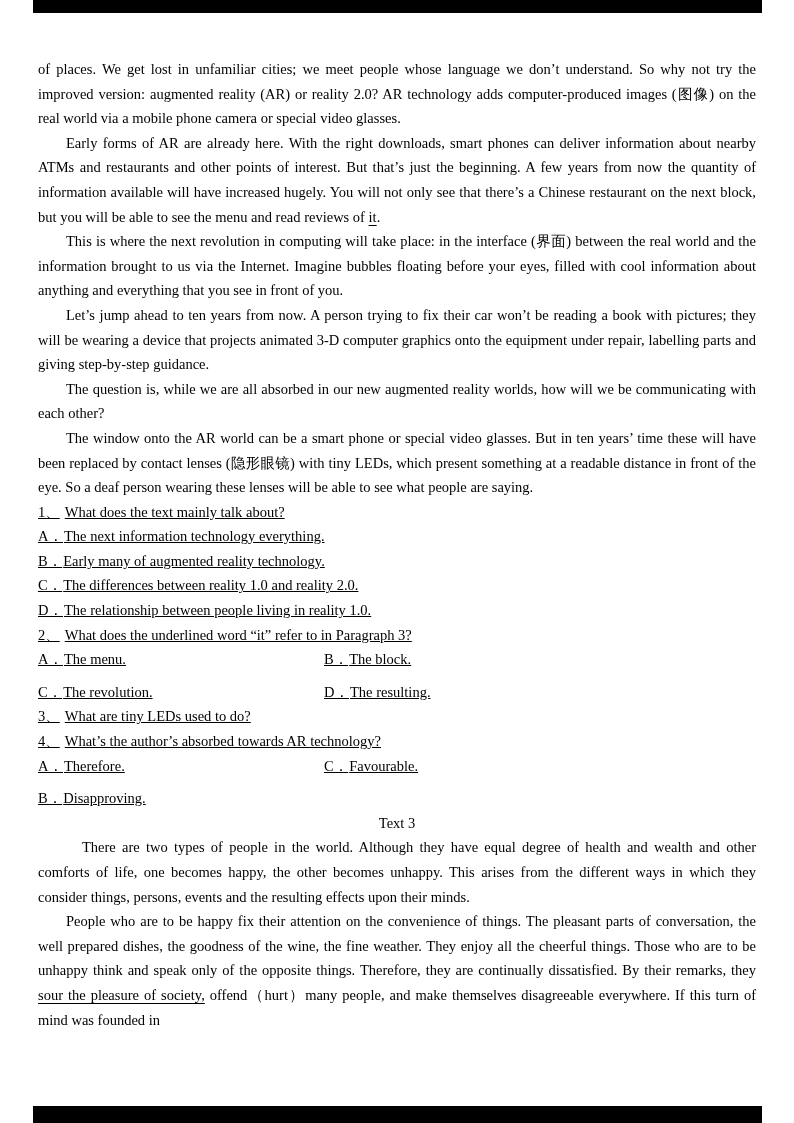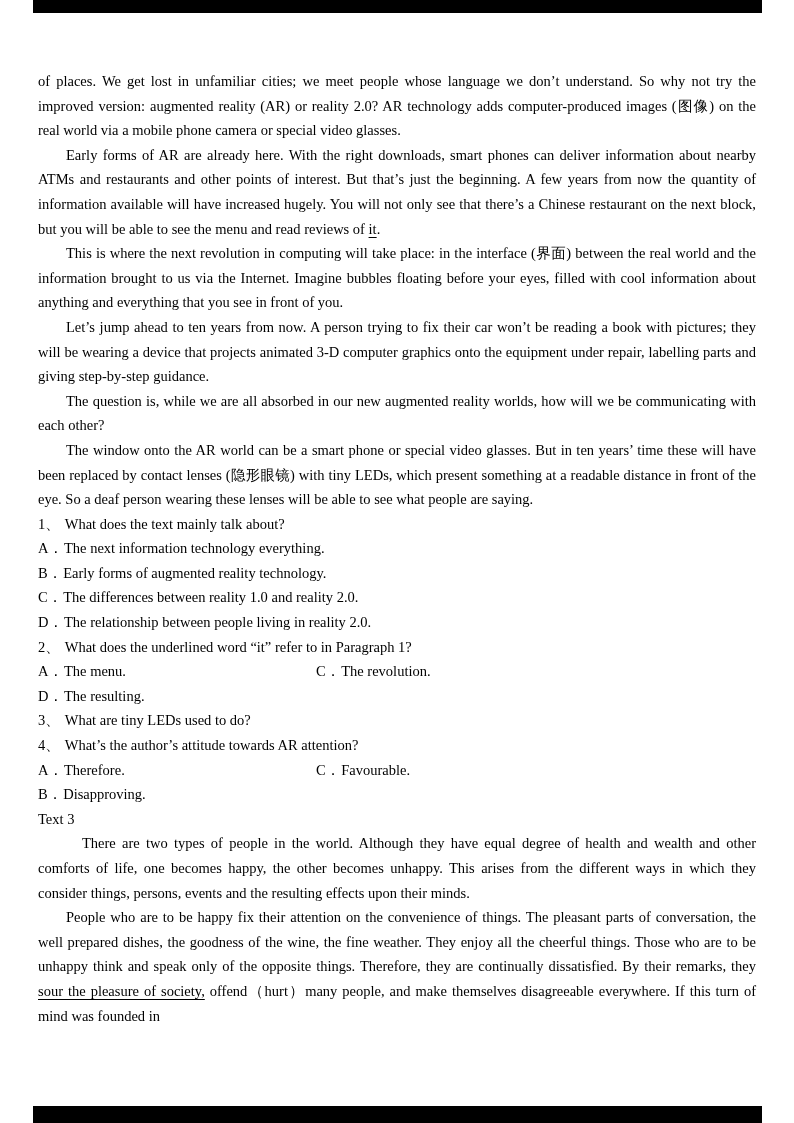--- a/index.html
+++ b/index.html
@@ -7,68 +7,69 @@
   body {
     width: 794px; height: 1123px;
     position: relative; overflow: hidden;
     font-family: "Liberation Serif", "DejaVu Serif", serif;
     font-size: 14.5px; color: #000;
   }
   .page-edge { position: absolute; left: 33px; width: 729px; background: #000; }
   .page-edge.top { top: 0; height: 13px; }
   .page-edge.bottom { bottom: 0; height: 17px; }
   .content {
-    position: absolute; top: 69px; left: 38px; width: 718px;
+    position: absolute; top: 57px; left: 38px; width: 718px;
     line-height: 24.6px;
   }
   p.para { text-align: justify; }
   p.para.indent { text-indent: 28px; }
   p.para.indent-lg { text-indent: 44px; }
   .u { text-decoration: underline; text-decoration-thickness: 1px; text-underline-offset: 3px; }
-  .center-line { }
-  .question .stem, .question .option { text-align: left; }
+  .center-line { text-align: center; }
+  .question .stem, .question .option { text-align: left; text-decoration: underline; }
   .qnum { margin-right: 5px; }
   .opt-label { margin-right: 1px; }
   .options.cols-1 { display: block; }
-  .options.cols-2 { display: grid; grid-template-columns: 278px 1fr; }
+  .options.cols-2 { display: grid; grid-template-columns: 278px 1fr; gap: 8px; }
 </style>
 </head>
 <body>
 
 <div class="page-edge top"></div>
 
 <main class="content" id="doc-root">
     <p class="para"><span>of places. We get lost in unfamiliar cities; we meet people whose language we don’t understand. So why not try the improved version: augmented reality (AR) or reality 2.0? AR technology adds computer-produced images (图像) on the real world via a mobile phone camera or special video glasses.</span></p>
     <p class="para indent"><span>Early forms of AR are already here. With the right downloads, smart phones can deliver information about nearby ATMs and restaurants and other points of interest. But that’s just the beginning. A few years from now the quantity of information available will have increased hugely. You will not only see that there’s a Chinese restaurant on the next block, but you will be able to see the menu and read reviews of </span><span class="u">it</span><span>.</span></p>
     <p class="para indent"><span>This is where the next revolution in computing will take place: in the interface (界面) between the real world and the information brought to us via the Internet. Imagine bubbles floating before your eyes, filled with cool information about anything and everything that you see in front of you.</span></p>
     <p class="para indent"><span>Let’s jump ahead to ten years from now. A person trying to fix their car won’t be reading a book with pictures; they will be wearing a device that projects animated 3-D computer graphics onto the equipment under repair, labelling parts and giving step-by-step guidance.</span></p>
     <p class="para indent"><span>The question is, while we are all absorbed in our new augmented reality worlds, how will we be communicating with each other?</span></p>
     <p class="para indent"><span>The window onto the AR world can be a smart phone or special video glasses. But in ten years’ time these will have been replaced by contact lenses (隐形眼镜) with tiny LEDs, which present something at a readable distance in front of the eye. So a deaf person wearing these lenses will be able to see what people are saying.</span></p>
     <div class="question">
       <p class="stem"><span class="qnum">1、</span><span>What does the text mainly talk about?</span></p>
       <div class="options cols-1">
         <p class="option"><span class="opt-label">A．</span><span>The next information technology everything.</span></p>
-        <p class="option"><span class="opt-label">B．</span><span>Early forms of augmented reality technology.</span></p>
+        <p class="option"><span class="opt-label">B．</span><span>Early many of augmented reality technology.</span></p>
         <p class="option"><span class="opt-label">C．</span><span>The differences between reality 1.0 and reality 2.0.</span></p>
-        <p class="option"><span class="opt-label">D．</span><span>The relationship between people living in reality 2.0.</span></p>
+        <p class="option"><span class="opt-label">D．</span><span>The relationship between people living in reality 1.0.</span></p>
       </div>
     </div>
     <div class="question">
-      <p class="stem"><span class="qnum">2、</span><span>What does the underlined word “it” refer to in Paragraph 1?</span></p>
+      <p class="stem"><span class="qnum">2、</span><span>What does the underlined word “it” refer to in Paragraph 3?</span></p>
       <div class="options cols-2">
         <p class="option"><span class="opt-label">A．</span><span>The menu.</span></p>
+        <p class="option"><span class="opt-label">B．</span><span>The block.</span></p>
         <p class="option"><span class="opt-label">C．</span><span>The revolution.</span></p>
         <p class="option"><span class="opt-label">D．</span><span>The resulting.</span></p>
       </div>
     </div>
     <div class="question">
       <p class="stem"><span class="qnum">3、</span><span>What are tiny LEDs used to do?</span></p>
     </div>
     <div class="question">
-      <p class="stem"><span class="qnum">4、</span><span>What’s the author’s attitude towards AR attention?</span></p>
+      <p class="stem"><span class="qnum">4、</span><span>What’s the author’s absorbed towards AR technology?</span></p>
       <div class="options cols-2">
         <p class="option"><span class="opt-label">A．</span><span>Therefore.</span></p>
         <p class="option"><span class="opt-label">C．</span><span>Favourable.</span></p>
         <p class="option"><span class="opt-label">B．</span><span>Disapproving.</span></p>
       </div>
     </div>
     <p class="center-line">Text 3</p>
     <p class="para indent-lg"><span>There are two types of people in the world. Although they have equal degree of health and wealth and other comforts of life, one becomes happy, the other becomes unhappy. This arises from the different ways in which they consider things, persons, events and the resulting effects upon their minds.</span></p>
     <p class="para indent"><span>People who are to be happy fix their attention on the convenience of things. The pleasant parts of conversation, the well prepared dishes, the goodness of the wine, the fine weather. They enjoy all the cheerful things. Those who are to be unhappy think and speak only of the opposite things. Therefore, they are continually dissatisfied. By their remarks, they </span><span class="u">sour the pleasure of society,</span><span> offend（hurt）many people, and make themselves disagreeable everywhere. If this turn of mind was founded in</span></p>
   </main>

